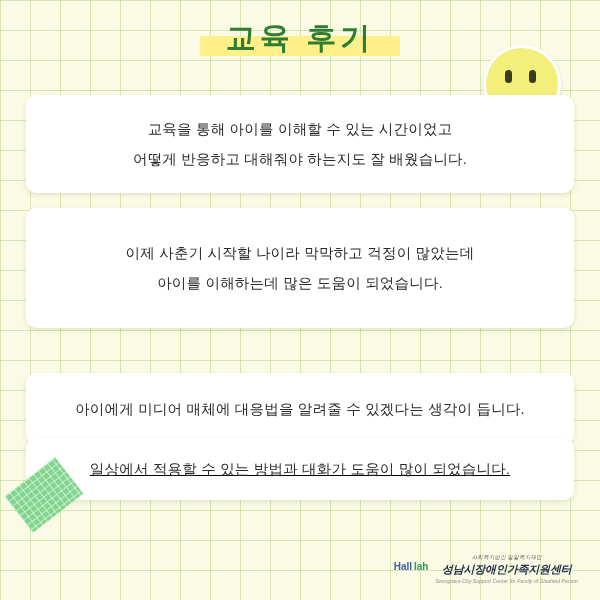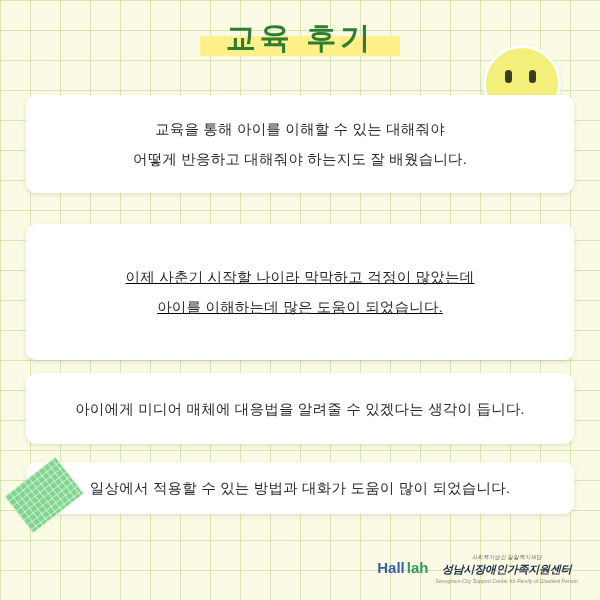--- a/index.html
+++ b/index.html
@@ -112,23 +112,23 @@
   }
   .card-line {
     font-size: 14.5px;
     color: #2a2a2a;
     line-height: 30px;
     text-align: center;
     letter-spacing: 0.2px;
     white-space: nowrap;
   }
   #card-1 { top: 95px;  height: 98px; }
-  #card-2 { top: 224px; height: 136px; text-decoration: underline; }
+  #card-2 { top: 208px; height: 120px; }
   #card-3 { top: 373px; height: 71px; }
-  #card-4 { top: 462px; height: 52px; }
+  #card-4 { top: 438px; height: 62px; text-decoration: underline; }
 
   
   .tape {
     position: absolute;
     left: 12px;
     top: 472px;
     width: 64px;
     height: 46px;
     background: #7bd389;
     background-image:
@@ -148,21 +148,21 @@
     align-items: center;
     gap: 7px;
   }
   .footer-mark {
     display: flex;
     align-items: flex-end;
     gap: 2px;
     padding-bottom: 4px;
   }
   .footer-mark .m {
-    font-size: 15px;
+    font-size: 10px;
     font-weight: bold;
     color: #3b5fa8;
     line-height: 1;
   }
   .footer-mark .m.alt { color: #2f9b5d; }
   .footer-text { text-align: center; font-style: italic; }
   .footer-top {
     font-size: 5.5px;
     color: #6a6a6a;
     letter-spacing: 0.2px;
@@ -192,21 +192,21 @@
     </div>
   </div>
 
   <div class="smiley">
     <div class="eye left"></div>
     <div class="eye right"></div>
     <div class="mouth"></div>
   </div>
 
   <div class="card" id="card-1">
-    <div class="card-line">교육을 통해 아이를 이해할 수 있는 대해줘야</div>
+    <div class="card-line">교육을 통해 아이를 이해할 수 있는 시간이었고</div>
     <div class="card-line">어떻게 반응하고 대해줘야 하는지도 잘 배웠습니다.</div>
   </div>
 
   <div class="card" id="card-2">
     <div class="card-line">이제 사춘기 시작할 나이라 막막하고 걱정이 많았는데</div>
     <div class="card-line">아이를 이해하는데 많은 도움이 되었습니다.</div>
   </div>
 
   <div class="card" id="card-3">
     <div class="card-line">아이에게 미디어 매체에 대응법을 알려줄 수 있겠다는 생각이 듭니다.</div>

